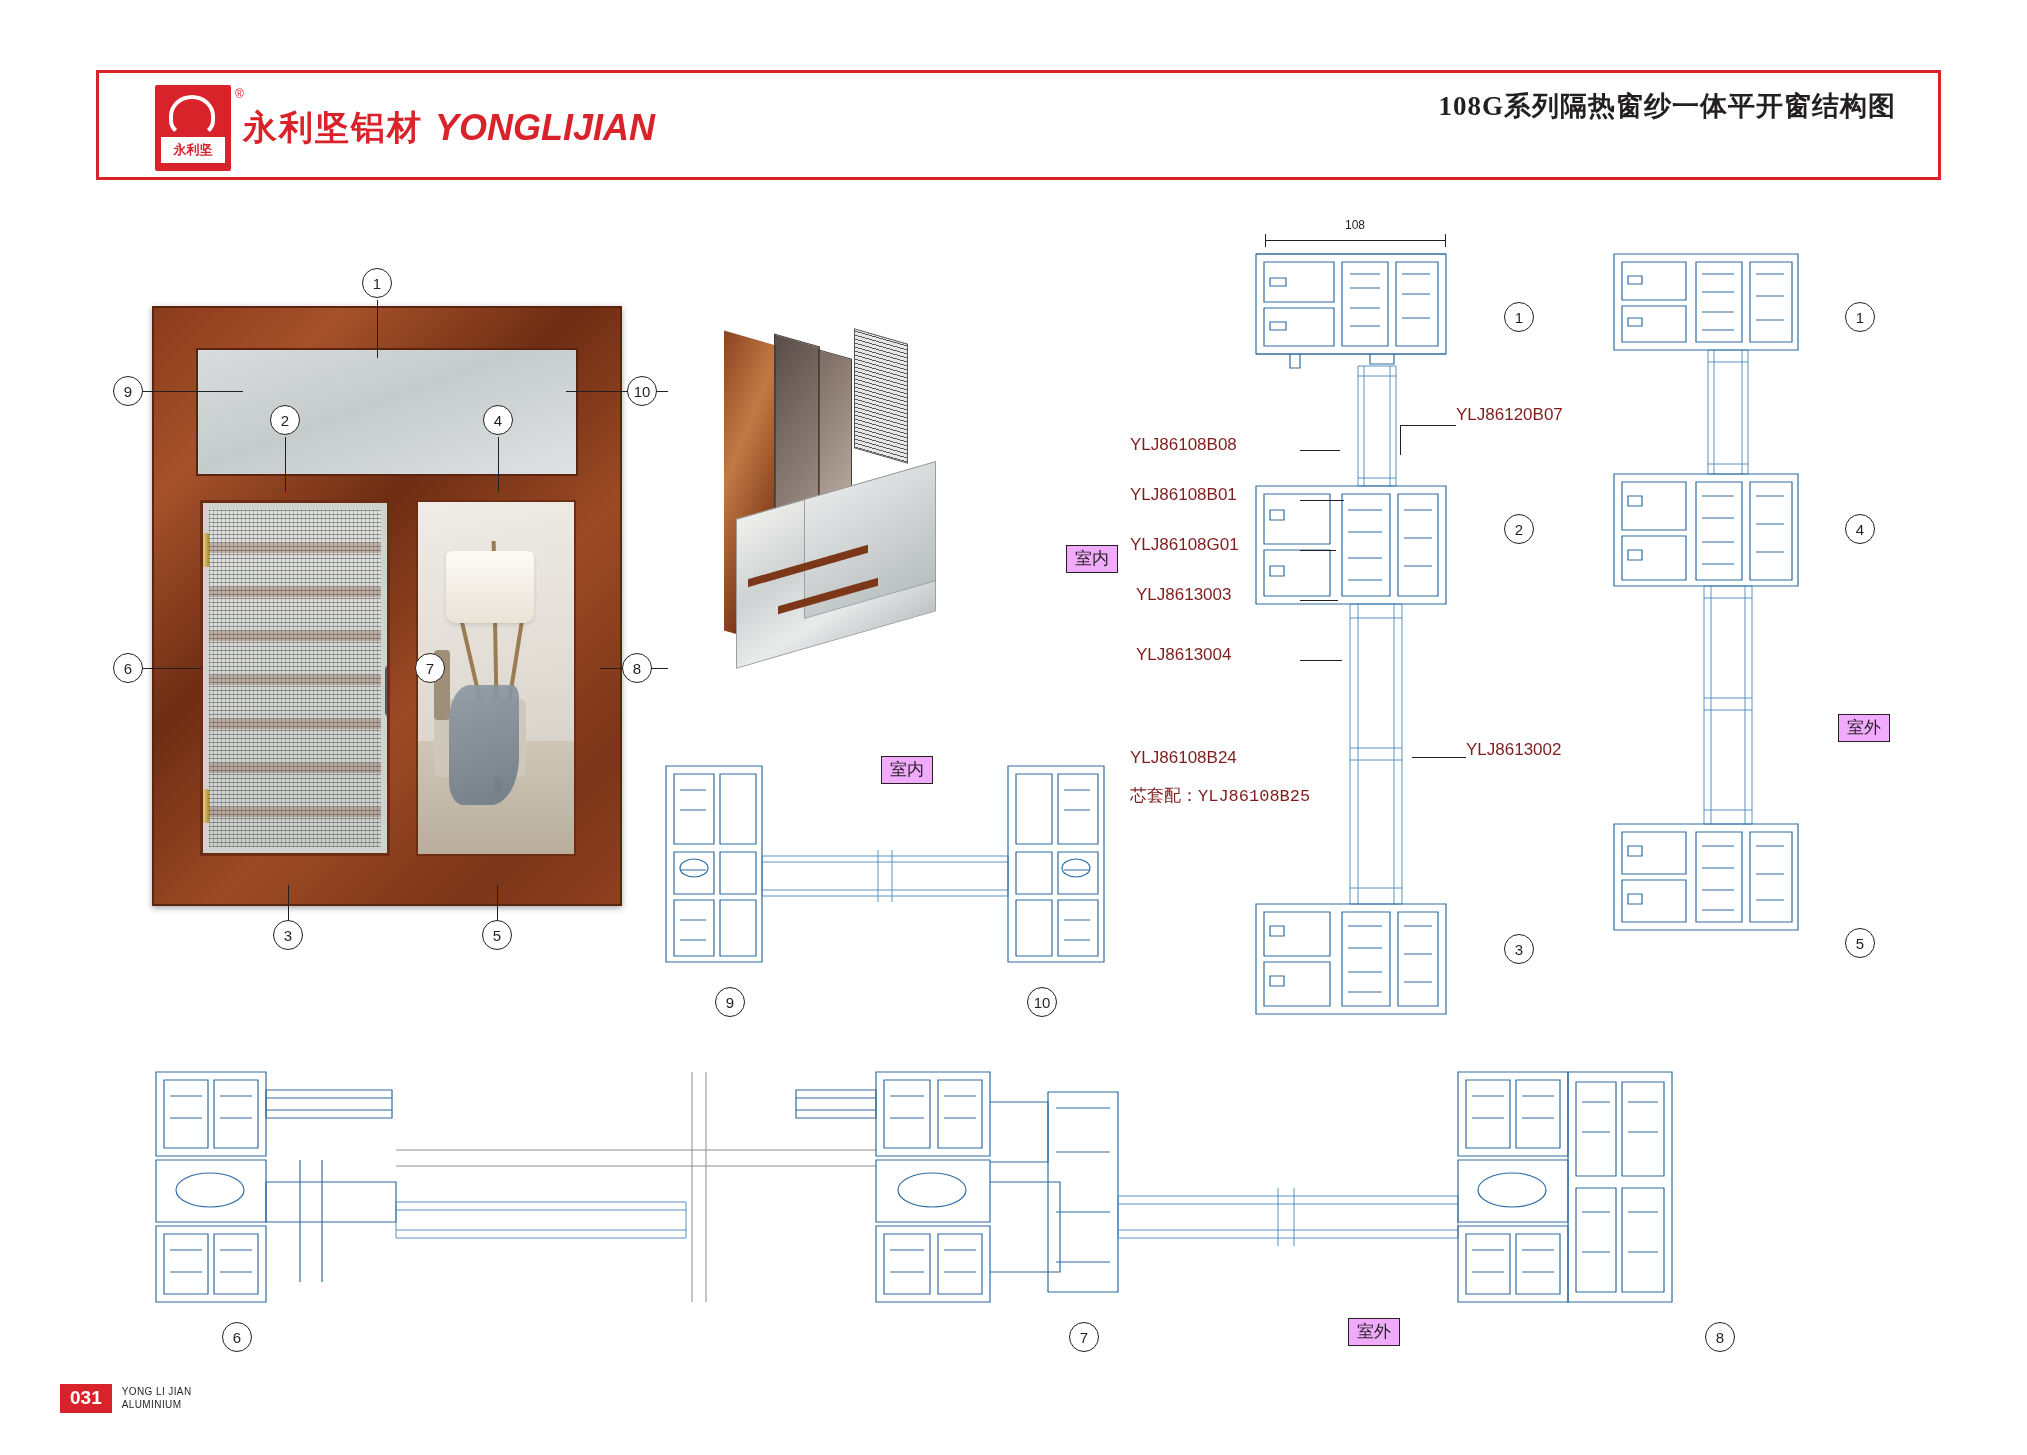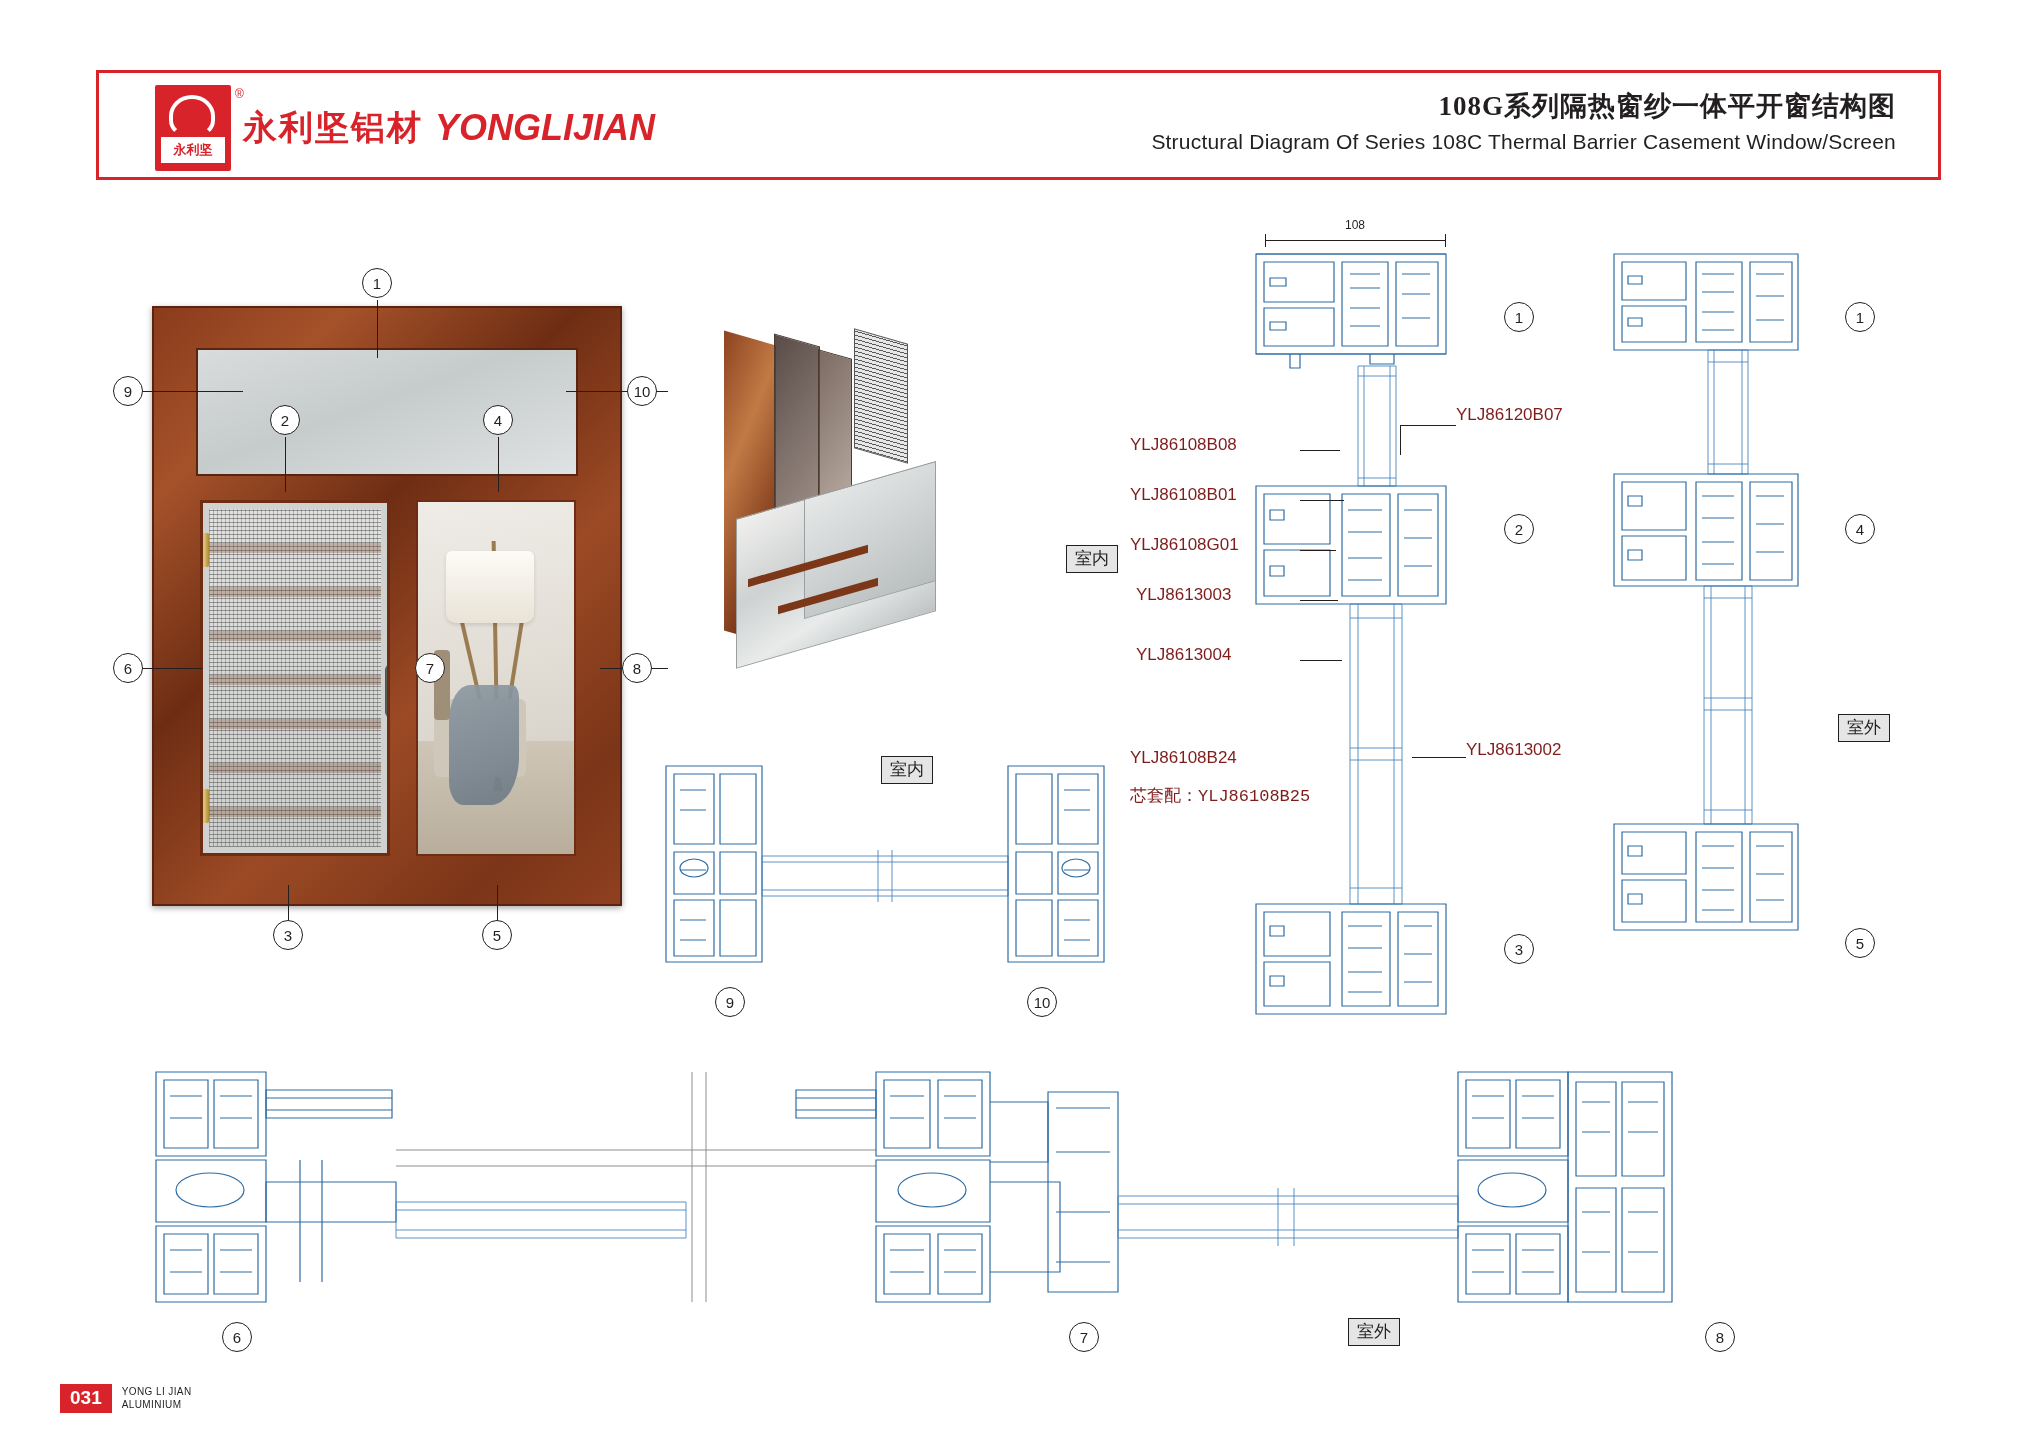--- a/index.html
+++ b/index.html
@@ -89,21 +89,21 @@
     display:flex; align-items:center; justify-content:center;
     z-index:6;
   }
   .lead { position:absolute; background:#231f20; z-index:3; }
   .lead.h { height:1px; }
   .lead.v { width:1px; }
 
   .cnbox {
     position:absolute;
     border:1px solid #231f20;
-    background:#e5e5e5;
+    background:#f0abfc;
     font-family:"DejaVu Sans", sans-serif;
     font-size:17px; color:#231f20;
     padding:4px 8px 5px 8px;
     line-height:1;
     z-index:6;
   }
   .partlabel {
     position:absolute;
     font-size:17px; color:#7f1d1d;
     white-space:nowrap;
@@ -282,21 +282,20 @@
       <div class="lm-swoosh"></div>
       <div class="lm-bar">永利坚</div>
       <span class="logo-reg">®</span>
     </div>
     <span class="logo-cn">永利坚铝材</span>
     <span class="logo-en">YONGLIJIAN</span>
   </div>
 
   <div class="title-wrap">
     <div class="title-cn">108G系列隔热窗纱一体平开窗结构图</div>
-    <div class="title-en">Structural Diagram Of Series 108C Thermal Barrier Casement Window/Screen</div>
   </div>
 </div>
 
 <div class="photo-window">
   <div class="pw-top"></div>
   <div class="pw-left">
     <div class="pw-screen"></div>
     <div class="pw-screen-bands"></div>
     <div class="pw-hinge" style="top:30px;"></div>
     <div class="pw-hinge" style="bottom:30px;"></div>

